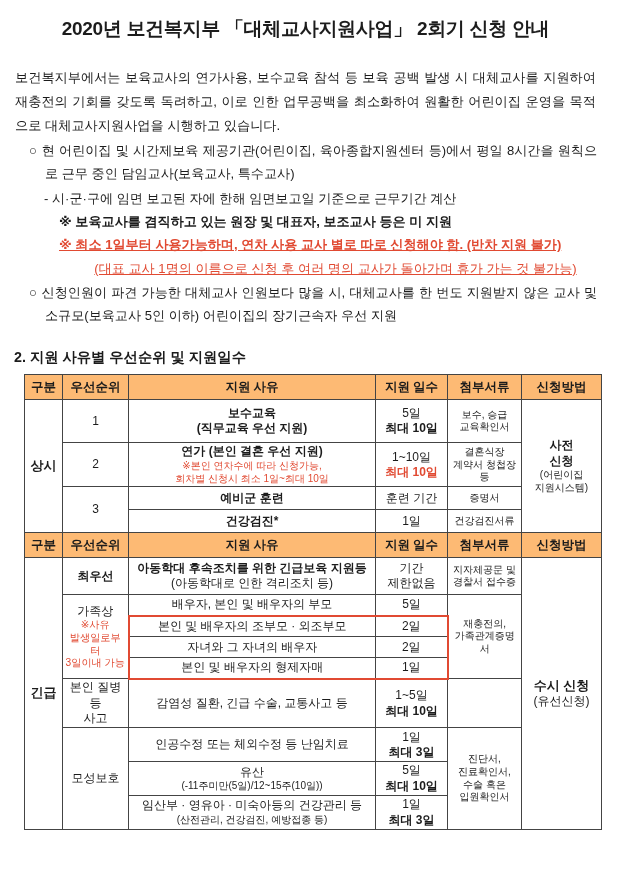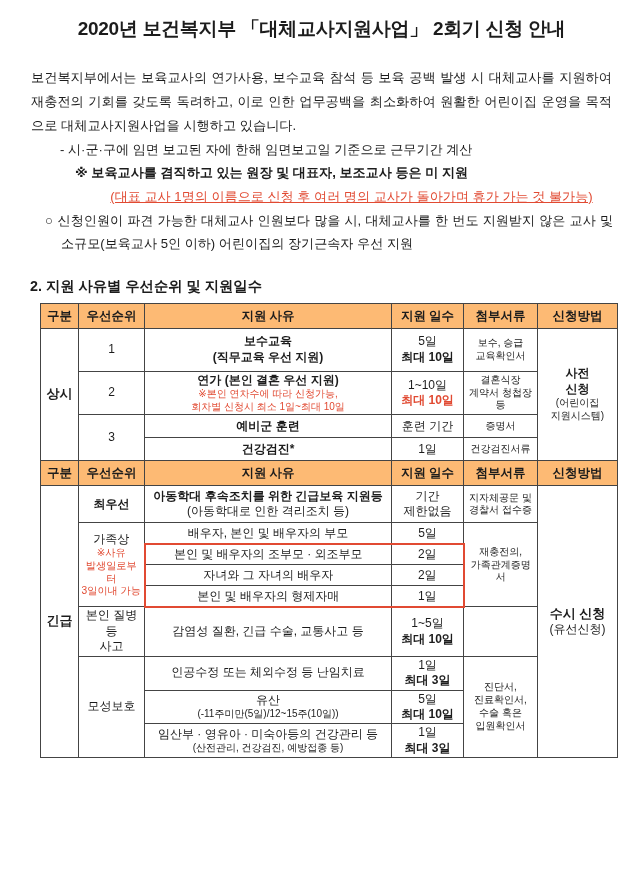--- a/index.html
+++ b/index.html
@@ -2,21 +2,21 @@
 <html><head>
 <meta charset="utf-8">
 <style>
   :root { --red:#e14a32; --line:#444; }
   html,body { margin:0; padding:0; }
   body {
     width:629px; height:889px; background:#fff; color:#1c1c1c;
     font-family:"Liberation Sans","DejaVu Sans",sans-serif;
     -webkit-font-smoothing:antialiased; overflow:hidden;
   }
-  .page { box-sizing:border-box; width:611px; height:889px; padding:10px 14px 4px 14px;margin-left:16px; }
+  .page { box-sizing:border-box; width:611px; height:889px; padding:10px 14px 4px 14px; }
   .title { font-size:19px; font-weight:700; text-align:center; margin:6px 0 0 0; letter-spacing:-0.3px; }
   .intro { font-size:13.2px; line-height:1.82; text-align:justify; margin:24px 1px 0 1px; }
   .sec-heading { font-size:14.3px; font-weight:700; margin:21px 0 7px 0; }
   .bullets { font-size:13.1px; line-height:1.78; }
   .bullet { padding-left:31px; text-indent:-16px; text-align:justify; margin:1px 0; }
   .sub-line { margin-left:30px; }
   .note { margin-left:45px; font-weight:700; }
   .note-center { margin-left:60px; font-weight:400;text-align:center; }
   .red-underline { color:var(--red); text-decoration:underline; }
   .red { color:var(--red); }
@@ -38,22 +38,24 @@
 <body>
 
 <div class="page">
 
   <h1 class="title">2020년 보건복지부 「대체교사지원사업」 2회기 신청 안내</h1>
 
   <p class="intro">보건복지부에서는 보육교사의 연가사용, 보수교육 참석 등 보육 공백 발생 시 대체교사를 지원하여 재충전의 기회를 갖도록 독려하고, 이로 인한 업무공백을 최소화하여 원활한 어린이집 운영을 목적으로 대체교사지원사업을 시행하고 있습니다.</p>
 
 
   <div class="bullets">
+    <div class="bullet">○ 현 어린이집 및 시간제보육 제공기관(어린이집, 육아종합지원센터 등)에서 평일 8시간을 원칙으로 근무 중인 담임교사(보육교사, 특수교사)</div>
     <div class="sub-line">- 시·군·구에 임면 보고된 자에 한해 임면보고일 기준으로 근무기간 계산</div>
     <div class="note">※ 보육교사를 겸직하고 있는 원장 및 대표자, 보조교사 등은 미 지원</div>
+    <div class="note red-underline">※ 최소 1일부터 사용가능하며, 연차 사용 교사 별로 따로 신청해야 함. (반차 지원 불가)</div>
     <div class="note-center red-underline">(대표 교사 1명의 이름으로 신청 후 여러 명의 교사가 돌아가며 휴가 가는 것 불가능)</div>
     <div class="bullet">○ 신청인원이 파견 가능한 대체교사 인원보다 많을 시, 대체교사를 한 번도 지원받지 않은 교사 및 소규모(보육교사 5인 이하) 어린이집의 장기근속자 우선 지원</div>
   </div>
 
   <div class="sec-heading">2. 지원 사유별 우선순위 및 지원일수</div>
 
   <table>
     <colgroup>
       <col style="width:38px">
         <col style="width:66px">

